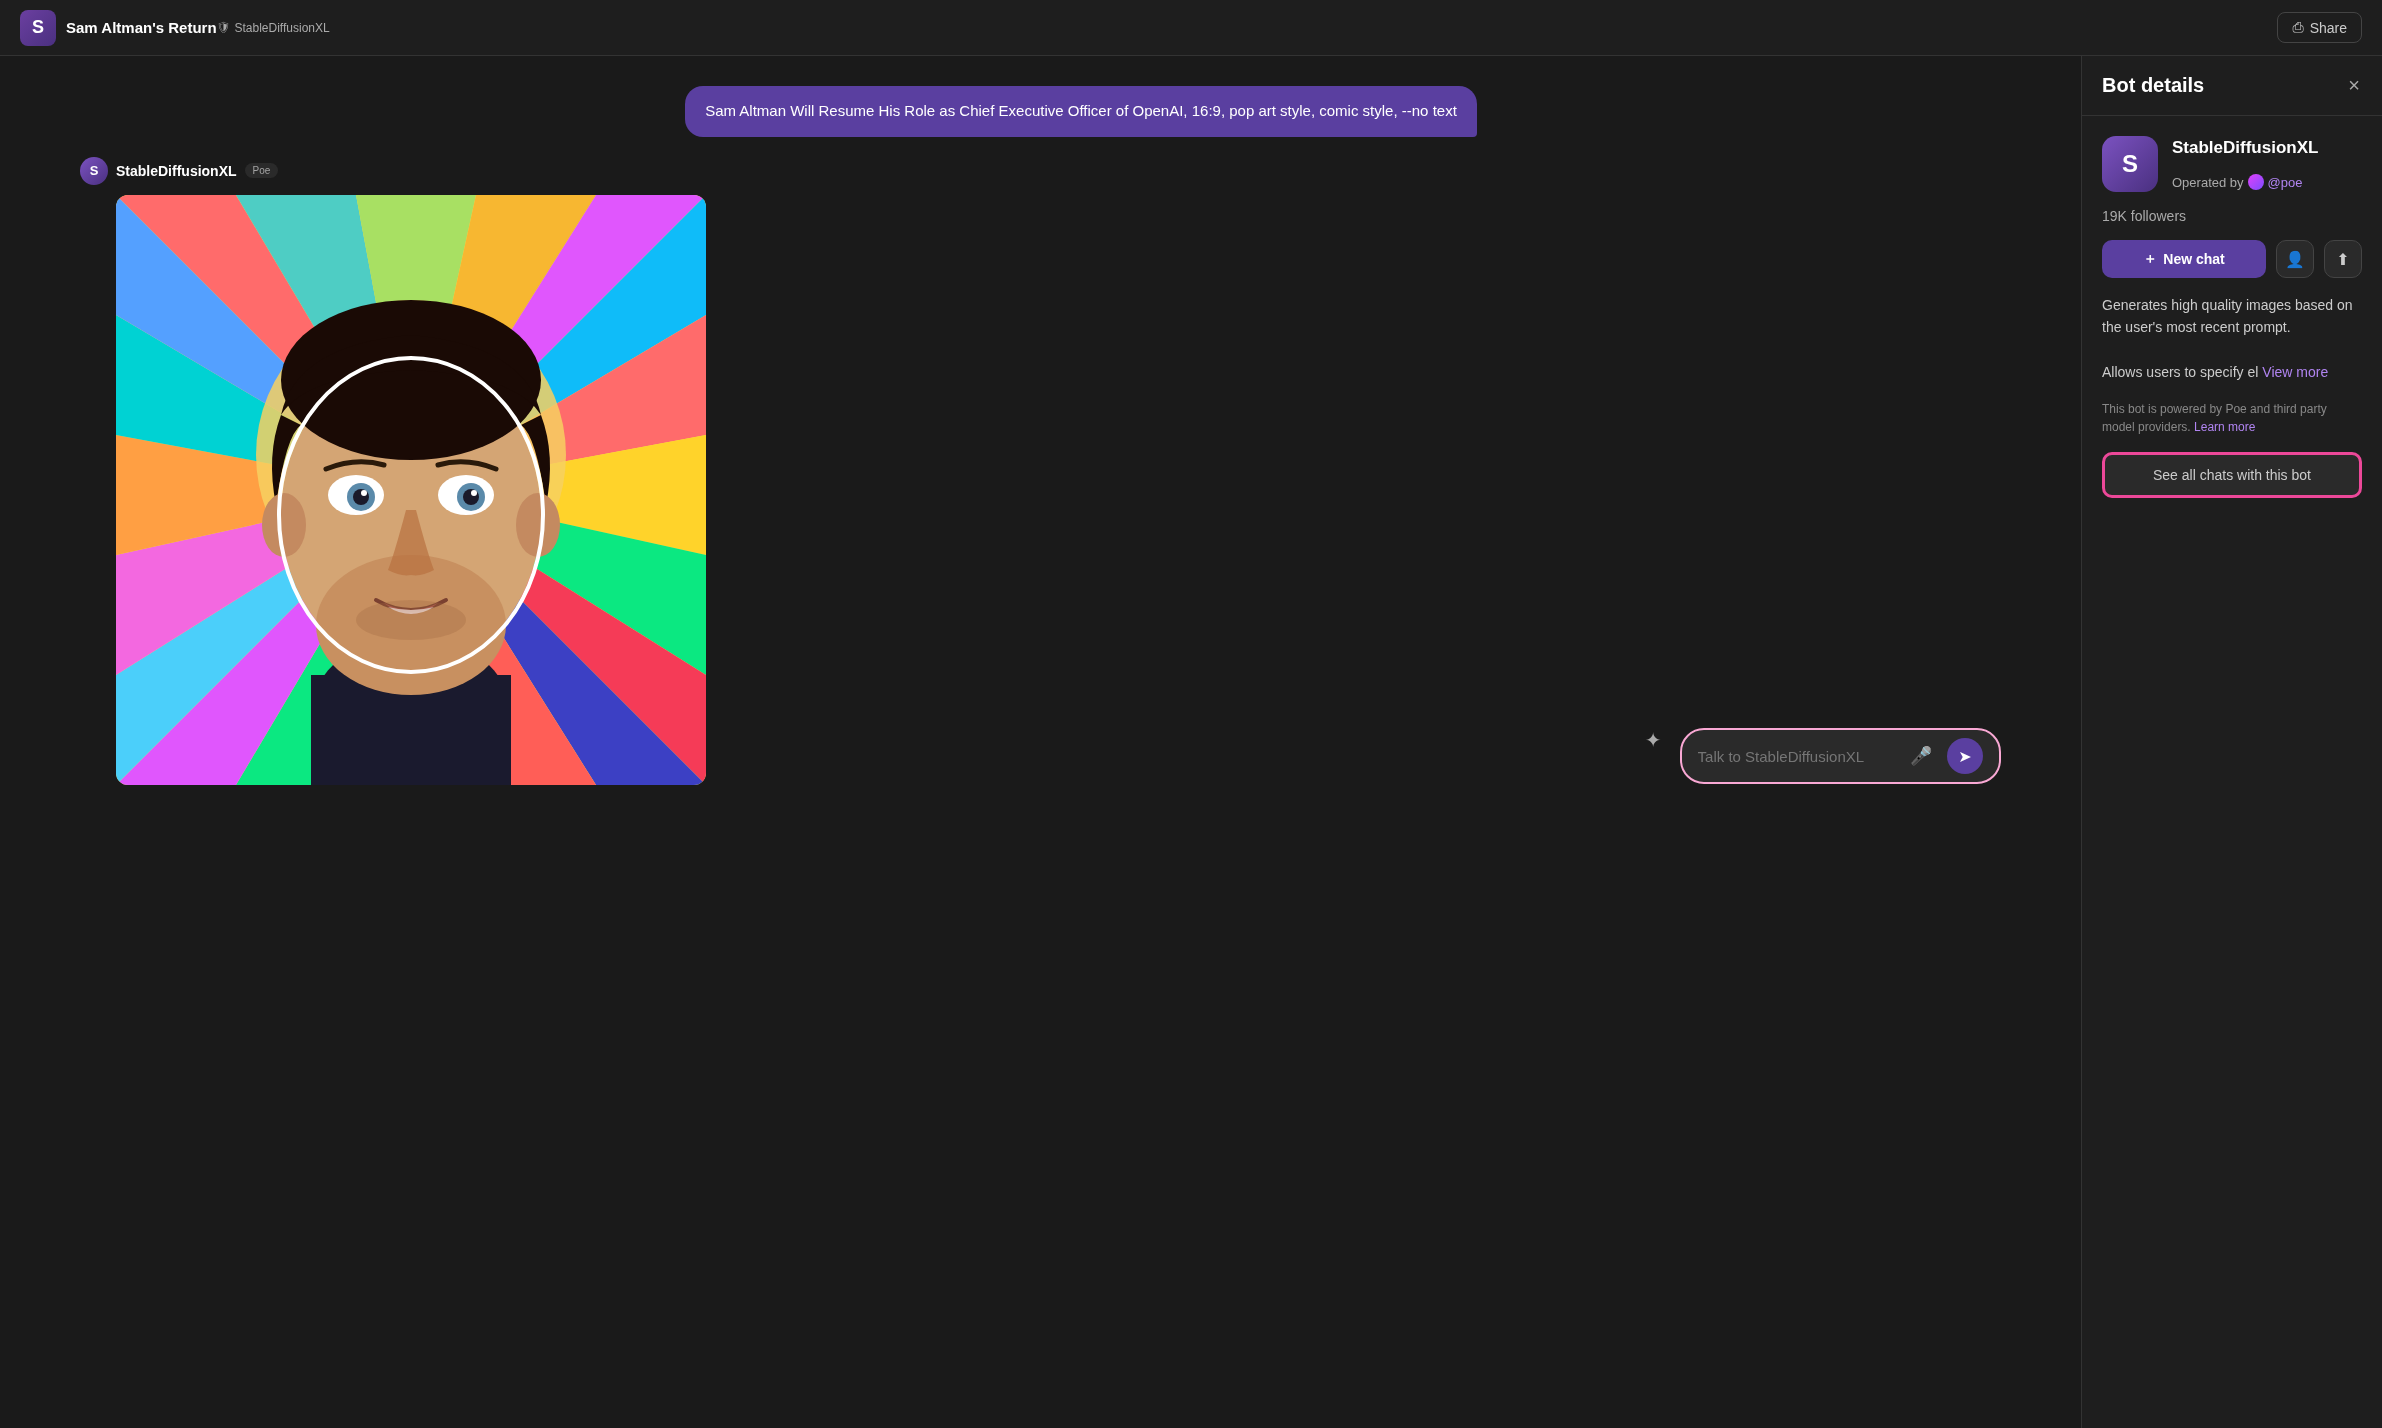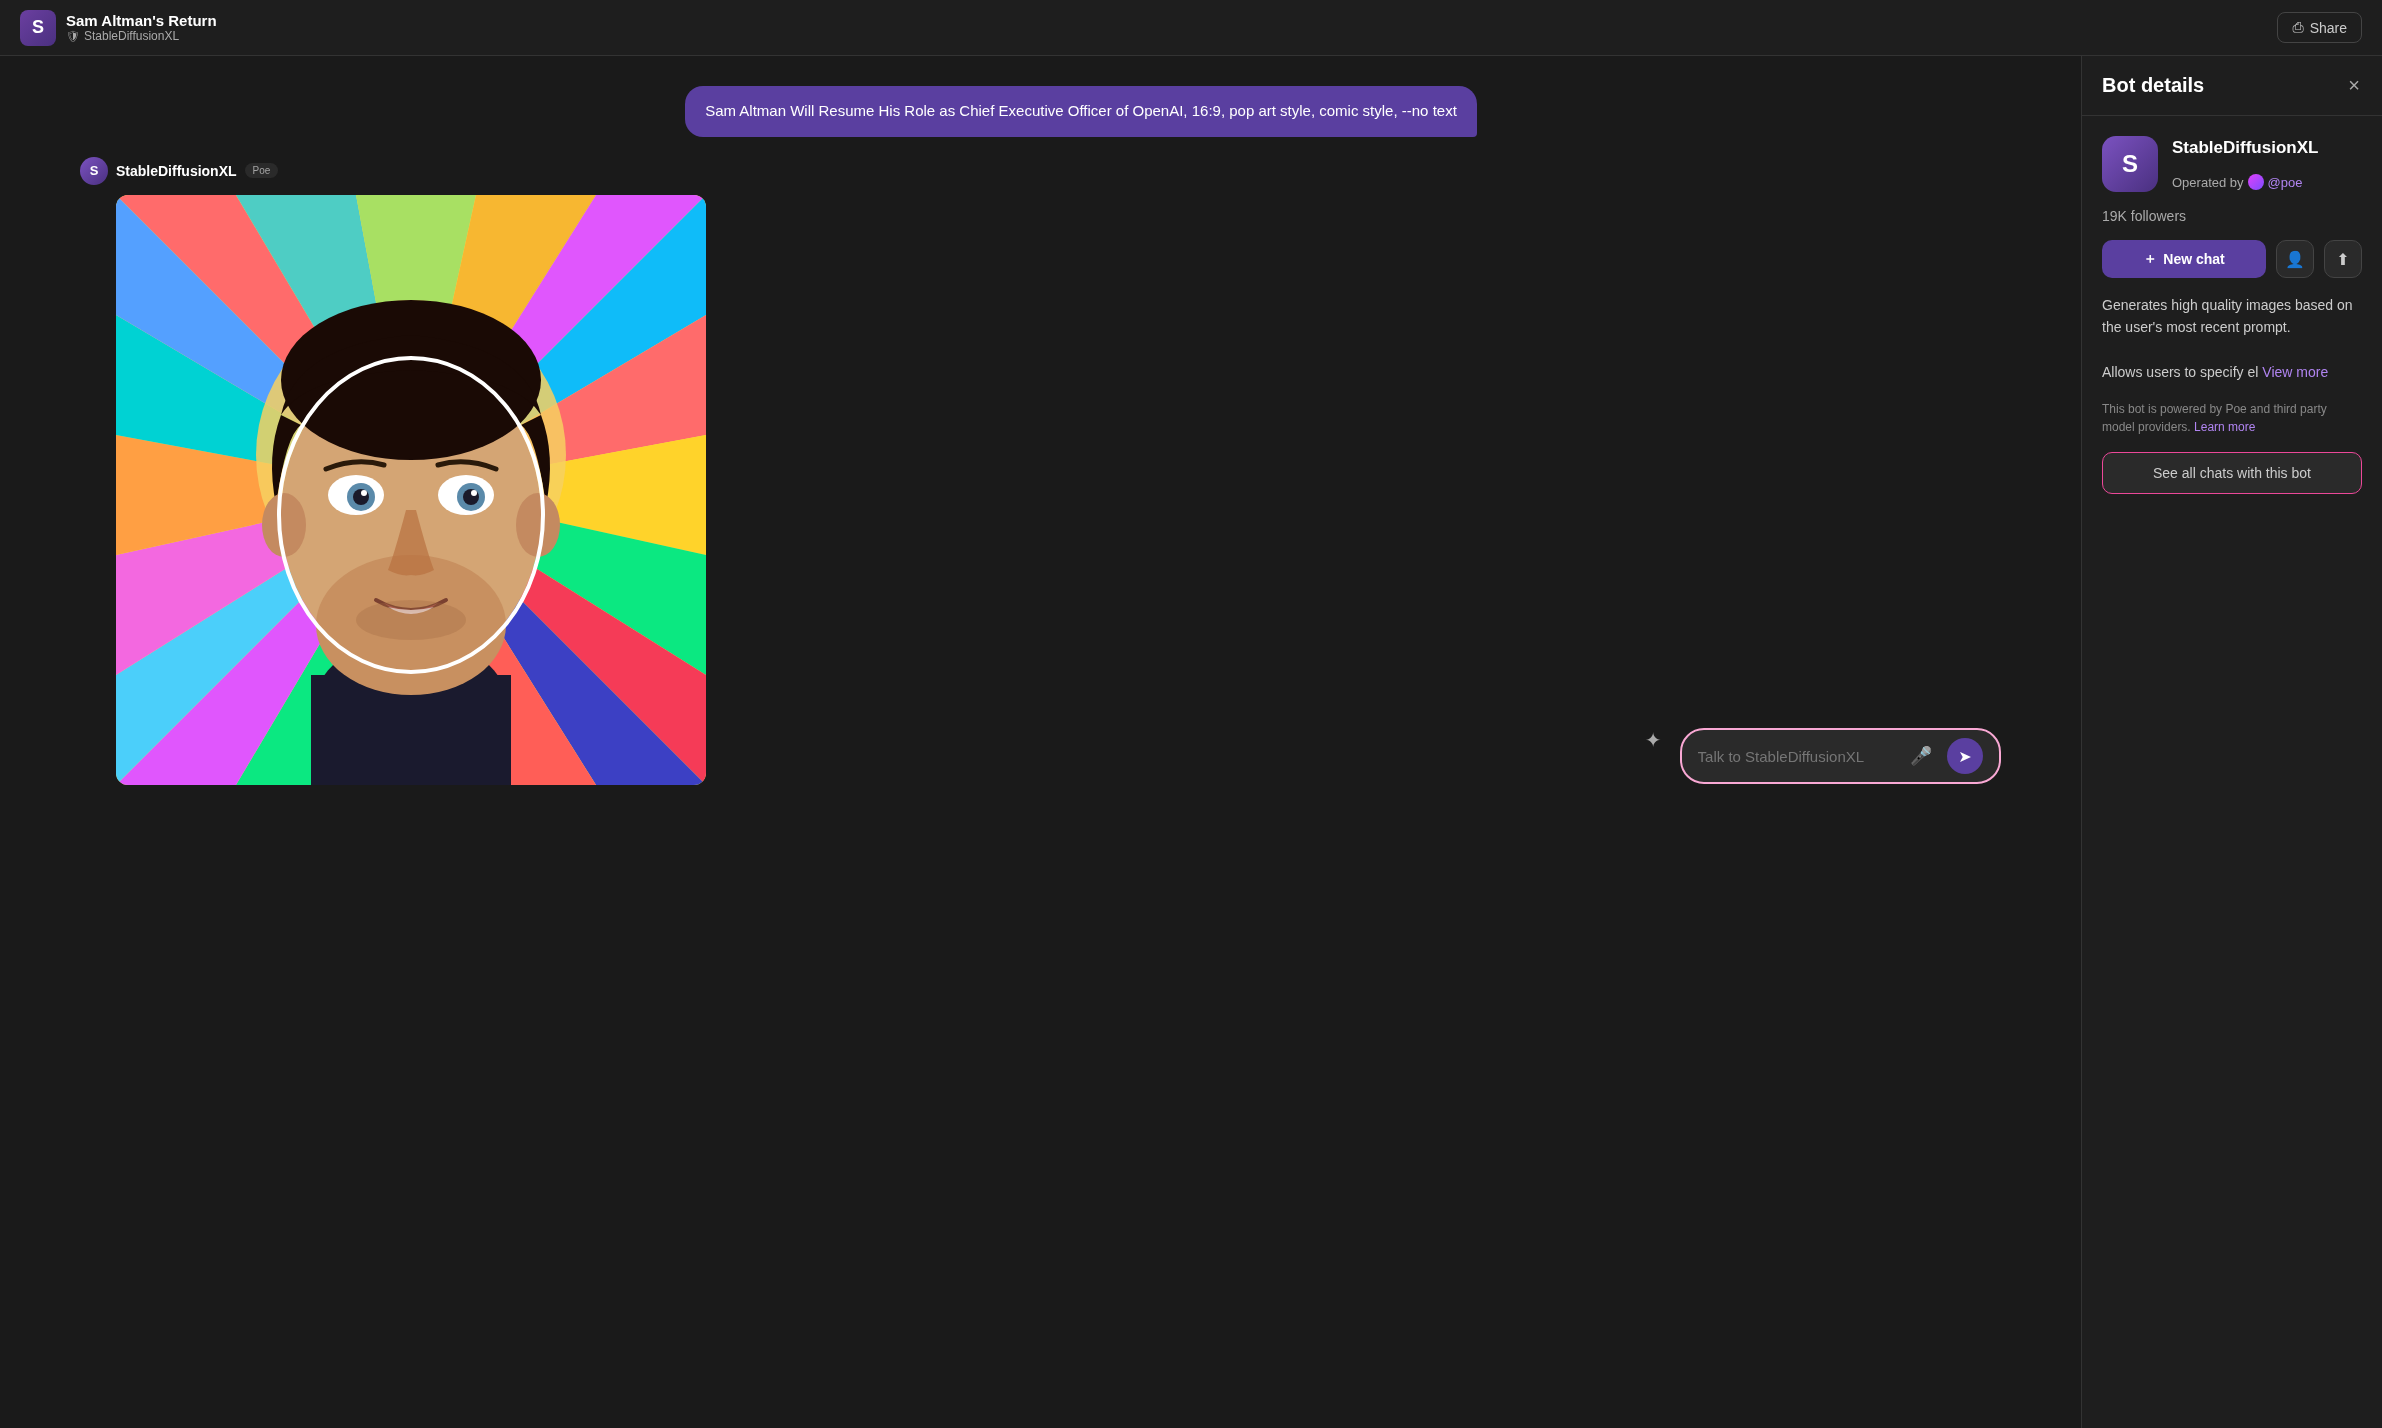--- a/index.html
+++ b/index.html
@@ -37,21 +37,20 @@
       display: flex;
       align-items: center;
       justify-content: center;
       font-weight: bold;
       font-size: 18px;
       color: #fff;
       flex-shrink: 0;
     }
     .header-title-block {
       display: flex;
-      flex-direction: column;
     }
     .header-title {
       font-size: 15px;
       font-weight: 600;
       color: #fff;
     }
     .header-subtitle {
       display: flex;
       align-items: center;
       gap: 4px;
@@ -387,21 +386,21 @@
       line-height: 1.5;
     }
     .learn-more-link {
       color: #b084f0;
       cursor: pointer;
       text-decoration: none;
     }
 
     .see-all-btn {
       background: #2a2a2a;
-      border: 1px solid #ec4899;
+      border: 3px solid #ec4899;
       color: #ccc;
       padding: 12px 16px;
       border-radius: 10px;
       cursor: pointer;
       font-size: 14px;
       font-weight: 500;
       text-align: center;
       width: 100%;
     }
   </style>

